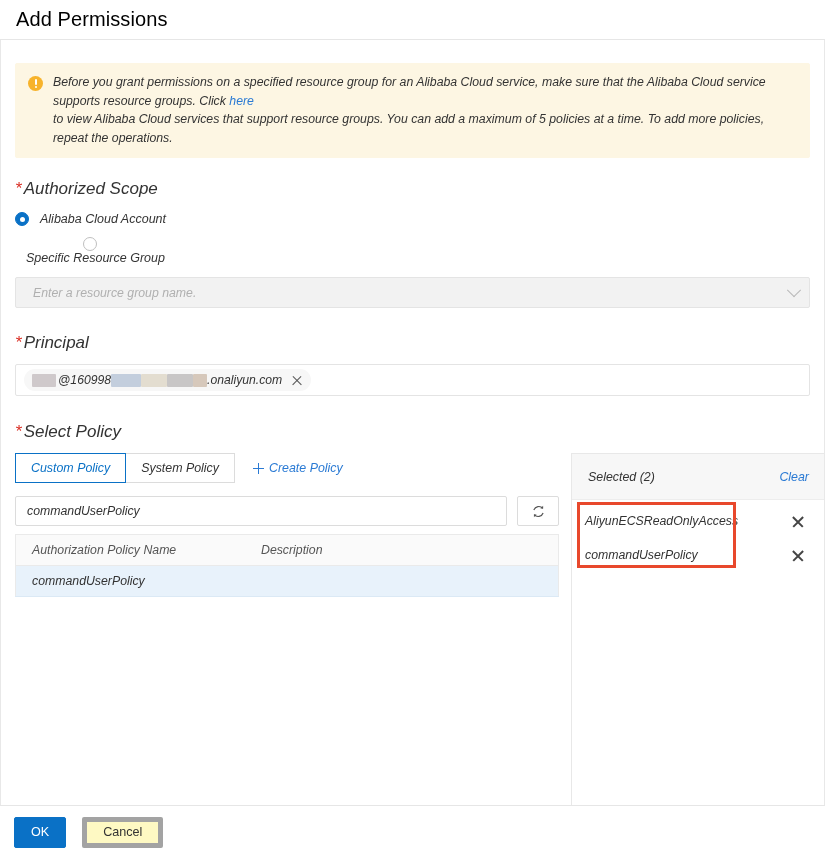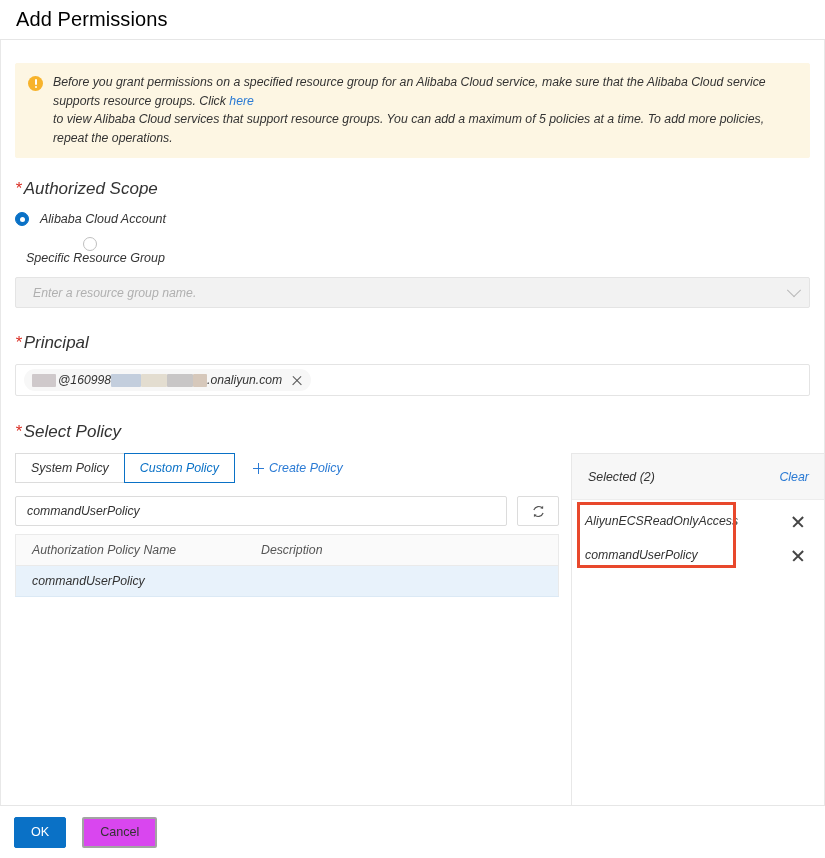--- a/index.html
+++ b/index.html
@@ -424,23 +424,23 @@
     justify-content: center;
     padding: 0 16px;
     cursor: pointer;
   }
   .btn-primary {
     background: #0a71c6;
     color: #ffffff;
     border: 1px solid #0a71c6;
   }
   .btn-default {
-    background: #d946ef;
-    color: #333333;
-    border: 2px solid #a3a3a3;
+    background: #fef9c3;
+    color: #333333;
+    border: 5px solid #a3a3a3;
   }
 </style>
 </head>
 <body>
 
 <div class="dialog">
 
   <div class="dialog-header">
     <div class="dialog-title">Add Permissions</div>
   </div>
@@ -487,22 +487,22 @@
         </div>
       </div>
     </div>
 
     <div class="section-policy">
       <div class="field-label"><span class="req-star">*</span><span>Select Policy</span></div>
     </div>
 
     <div class="picker-left">
       <div class="tabs">
+        <div class="tab active">Custom Policy</div>
         <div class="tab">System Policy</div>
-        <div class="tab active">Custom Policy</div>
         <div class="create-policy">
           <span class="plus-icon"></span>
           <span>Create Policy</span>
         </div>
       </div>
 
       <div class="search-row">
         <div class="search-input">
           <span>commandUserPolicy</span>
         </div>

